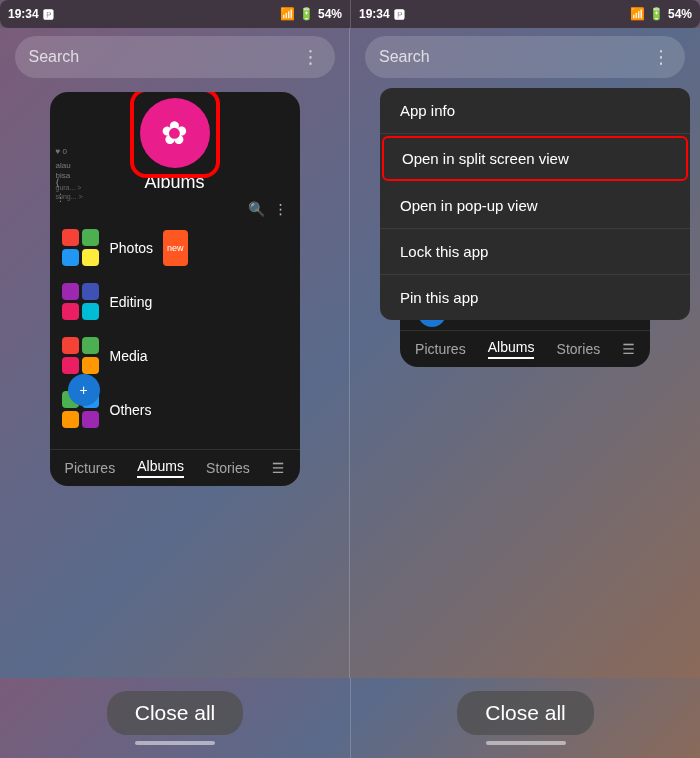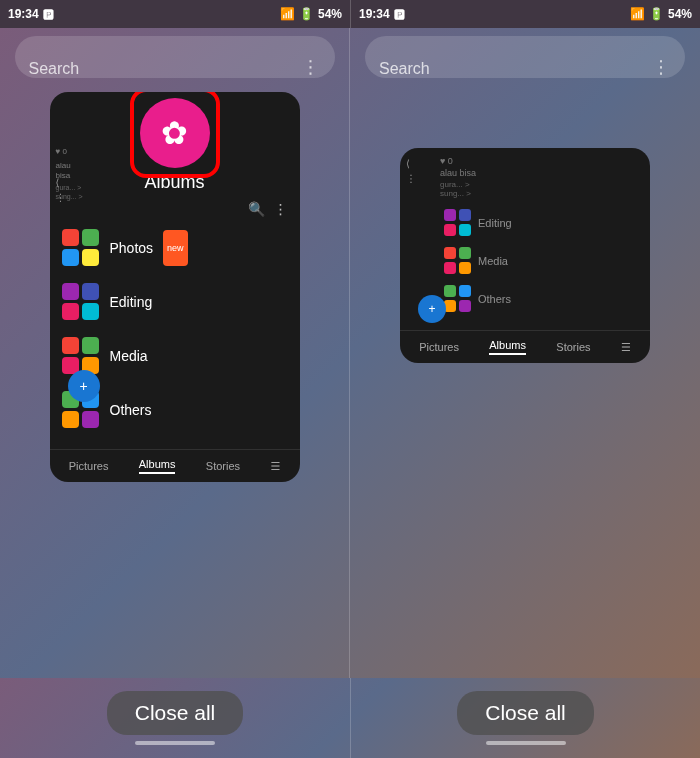--- a/index.html
+++ b/index.html
@@ -51,21 +51,21 @@
 
     .panel-left { border-right: 1px solid rgba(255,255,255,0.2); }
 
     
     .search-bar {
       width: 320px;
       height: 42px;
       background: rgba(255,255,255,0.15);
       border-radius: 24px;
       display: flex;
-      align-items: flex-end;
+      align-items: center;
       padding: 0 14px;
       color: rgba(255,255,255,0.7);
       font-size: 16px;
       margin-bottom: 10px;
       justify-content: space-between;
     }
     .search-text {
       font-size: 16px;
       color: rgba(255,255,255,0.75);
     }
@@ -176,21 +176,21 @@
     .phone-bottom-nav {
       display: flex;
       justify-content: space-around;
       align-items: center;
       padding: 8px 4px;
       border-top: 1px solid rgba(255,255,255,0.1);
       margin-top: 4px;
     }
     .nav-item {
       color: rgba(255,255,255,0.6);
-      font-size: 11px;
+      font-size: 14px;
       text-align: center;
       cursor: pointer;
     }
     .nav-item.active {
       color: white;
       border-bottom: 2px solid white;
       padding-bottom: 2px;
     }
 
     
@@ -304,21 +304,21 @@
     }
     .partial-icon-cell {
       border-radius: 3px;
       width: 12px;
       height: 12px;
     }
   </style>
 </head>
 <body>
 
-<div style="display:flex; height:28px; background:rgba(0,0,0,0.4);">
+<div style="display:flex; height:28px; background:rgba(0,0,0,0.4);border-radius:8px;">
   <div class="status-bar" style="width:350px; background:transparent;">
     <div class="status-left">
       <span>19:34</span>
       <span>🅿</span>
     </div>
     <div class="status-right">
       <span>📶</span>
       <span>🔋</span>
       <span>54%</span>
     </div>
@@ -427,20 +427,37 @@
     </div>
   </div>
 
   <div class="panel" style="width:350px; position:relative; align-items:center; padding-top:8px;">
 
     <div class="search-bar">
       <span class="search-text">Search</span>
       <span class="three-dots">⋮</span>
     </div>
 
+    <div class="context-menu">
+      <div class="context-menu-item">
+        <span>App info</span>
+      </div>
+      <div class="context-menu-item highlighted">
+        <span>Open in split screen view</span>
+      </div>
+      <div class="context-menu-item">
+        <span>Open in pop-up view</span>
+      </div>
+      <div class="context-menu-item">
+        <span>Lock this app</span>
+      </div>
+      <div class="context-menu-item">
+        <span>Pin this app</span>
+      </div>
+    </div>
 
     <div class="phone-card-right">
 
       <div style="position:absolute; left:6px; top:10px; display:flex; flex-direction:column; gap:4px; font-size:10px; color:rgba(255,255,255,0.5);">
         <span>⟨</span>
         <span>⋮</span>
       </div>
 
       <div style="padding: 8px; padding-left:40px;">
 

